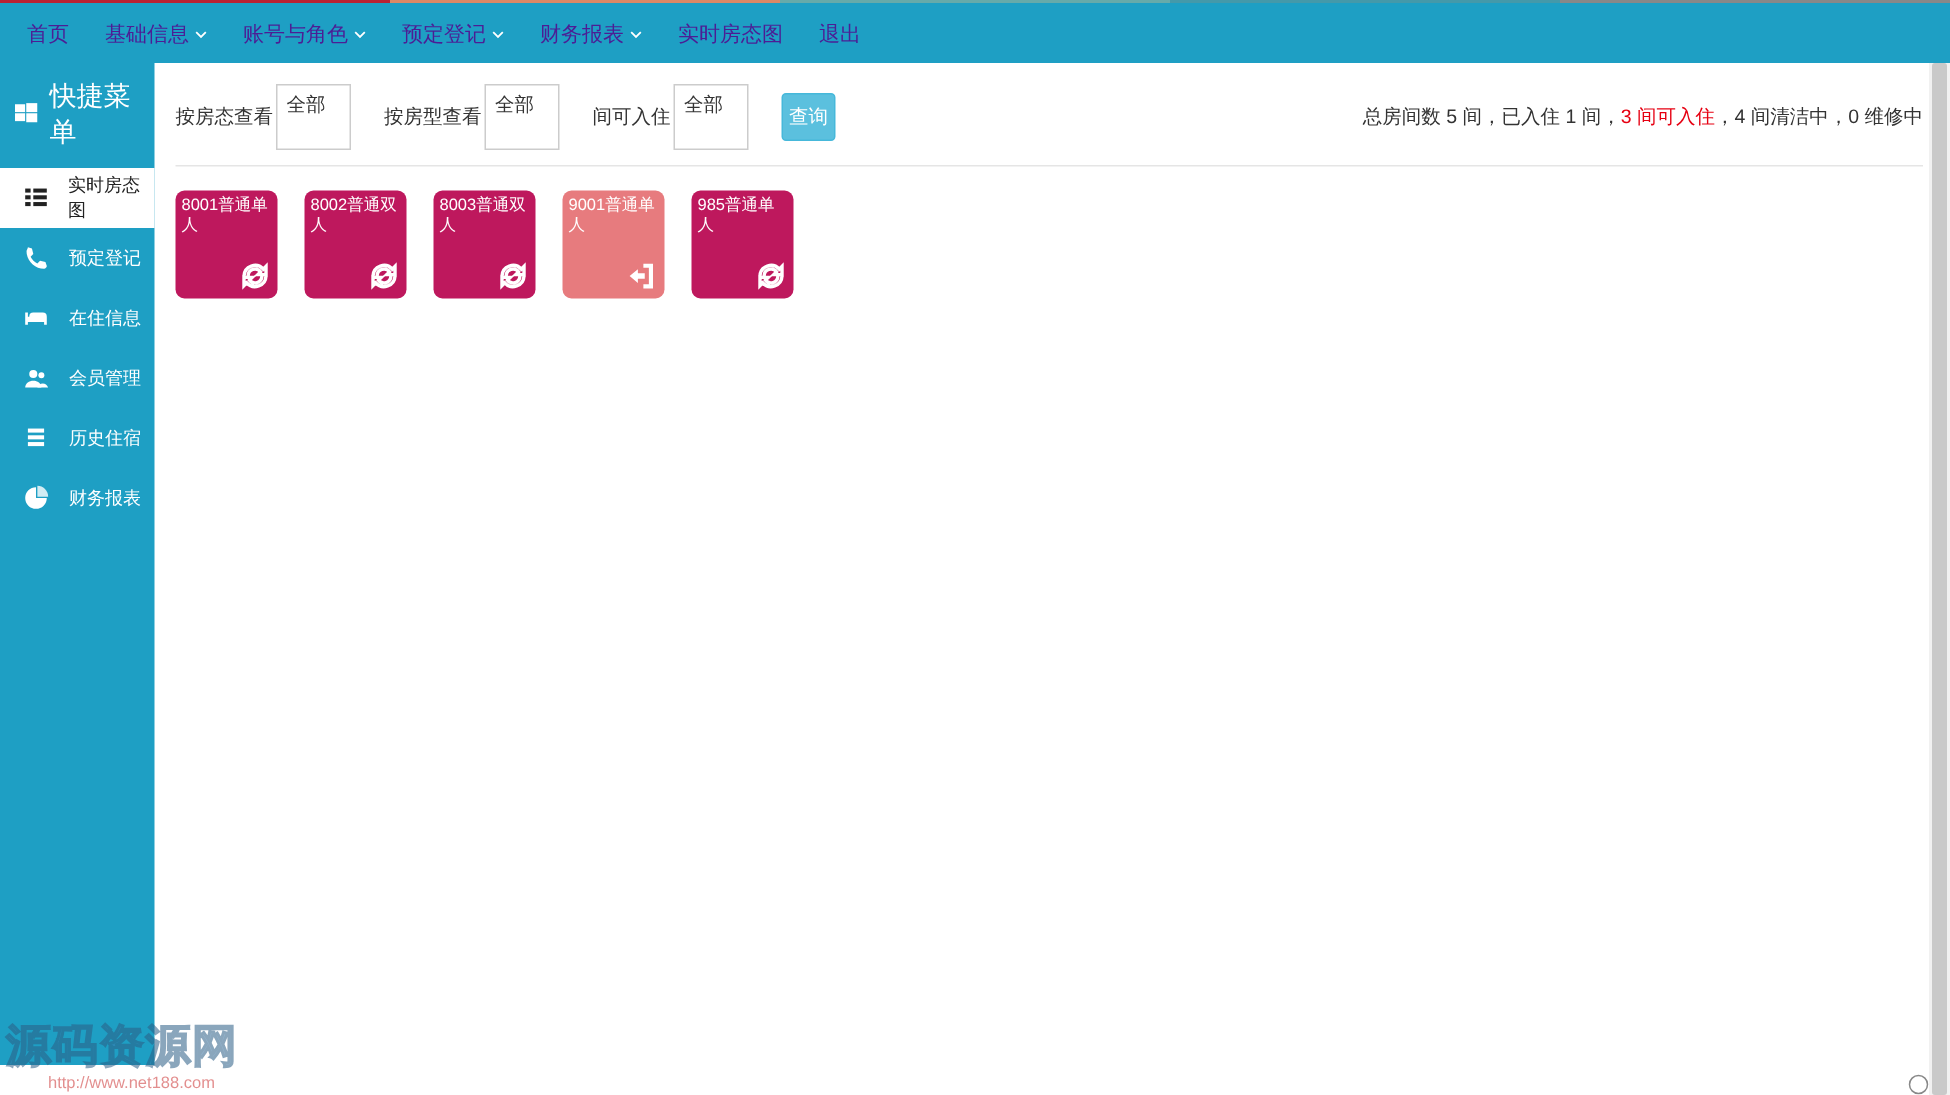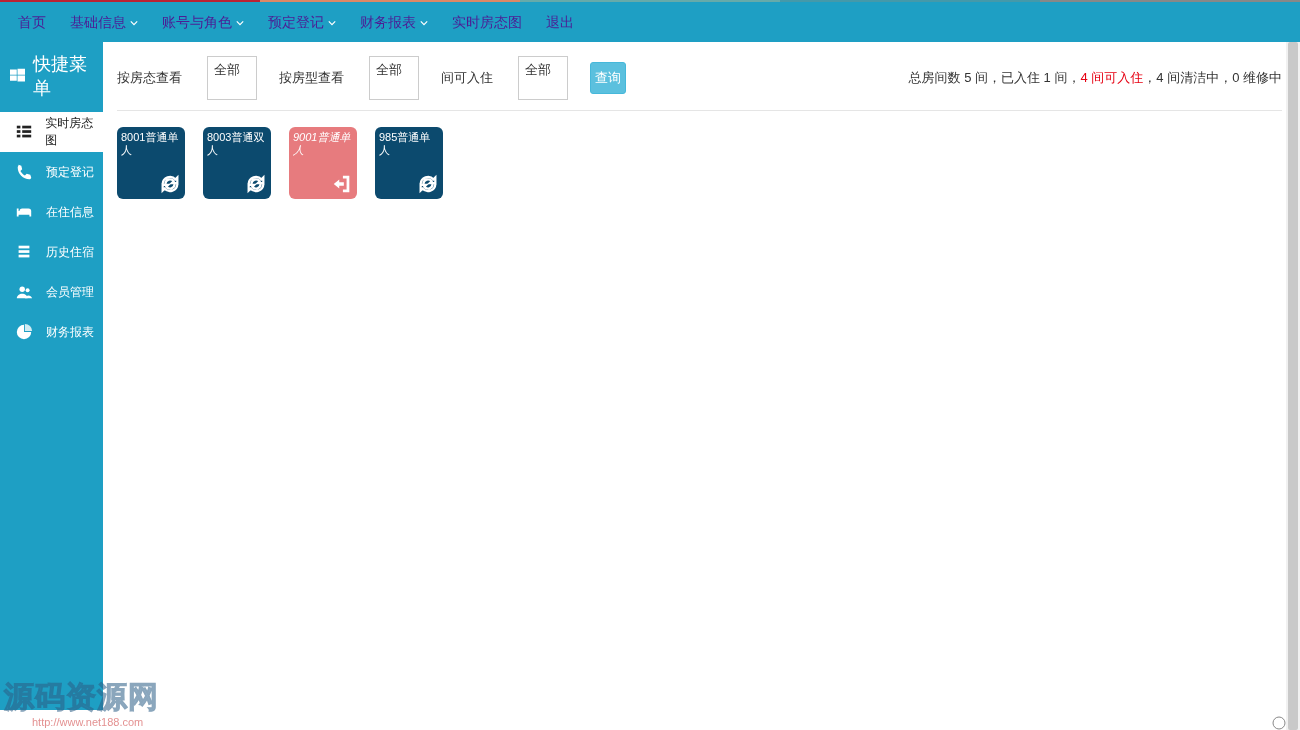--- a/index.html
+++ b/index.html
@@ -111,21 +111,20 @@
     display: flex;
     align-items: center;
     margin-bottom: 10px;
     flex-wrap: nowrap;
   }
   .filter-group {
     display: flex;
     align-items: center;
     margin-right: 22px;
     font-size: 13px;
-    gap: 23px;
   }
   .filter-group label { margin-right: 2px; color:#333;}
   .filter-select {
     border: 1px solid #ccc;
     padding: 4px 16px 20px 6px;
     min-width: 44px;
     font-size: 13px;
     background: #fff;
     position: relative;
     cursor: pointer;
@@ -161,22 +160,22 @@
     width: 68px;
     height: 72px;
     border-radius: 6px;
     color: #fff;
     font-size: 11px;
     padding: 4px 4px;
     position: relative;
     cursor: pointer;
     line-height: 1.2;
   }
-  .room-card.green { background: #0c4a6e; }
-  .room-card.red   { background: #e77b7e; font-style: italic; }
+  .room-card.green { background: #be185d; }
+  .room-card.red   { background: #e77b7e; }
   .room-card .corner-icon {
     position: absolute;
     right: 4px;
     bottom: 4px;
     width: 22px; height: 22px;
   }
   .room-card .corner-icon svg { width: 22px; height: 22px; }
   
   .watermark {
     position: absolute;
@@ -308,37 +307,37 @@
           <span class="s-icon" style="color: rgb(255, 255, 255);">
             <svg viewBox="0 0 20 20" fill="currentColor">
               <path d="M2 6v9h2v-2h12v2h2v-6a3 3 0 00-3-3H8a3 3 0 00-3 3H4V6H2zm3 3a2 2 0 104 0 2 2 0 00-4 0z"></path>
             </svg>
           </span>
           <span>在住信息</span>
         </div>
         <div class="sidebar-item">
           <span class="s-icon" style="color: rgb(255, 255, 255);">
             <svg viewBox="0 0 20 20" fill="currentColor">
-              <rect x="4" y="3" width="12" height="3"></rect>
-              <rect x="4" y="8" width="12" height="3"></rect>
-              <rect x="4" y="13" width="12" height="3"></rect>
-            </svg>
-          </span>
-          <span>历史住宿</span>
-        </div>
-        <div class="sidebar-item">
-          <span class="s-icon" style="color: rgb(255, 255, 255);">
-            <svg viewBox="0 0 20 20" fill="currentColor">
               <circle cx="8" cy="7" r="3"></circle>
               <path d="M2 17c0-3 3-5 6-5s6 2 6 5H2z"></path>
               <circle cx="14" cy="8" r="2.2"></circle>
               <path d="M11 17c1-2 2-3 4-3s3 1 4 3h-8z"></path>
             </svg>
           </span>
           <span>会员管理</span>
+        </div>
+        <div class="sidebar-item">
+          <span class="s-icon" style="color: rgb(255, 255, 255);">
+            <svg viewBox="0 0 20 20" fill="currentColor">
+              <rect x="4" y="3" width="12" height="3"></rect>
+              <rect x="4" y="8" width="12" height="3"></rect>
+              <rect x="4" y="13" width="12" height="3"></rect>
+            </svg>
+          </span>
+          <span>历史住宿</span>
         </div>
         <div class="sidebar-item">
           <span class="s-icon" style="color: rgb(255, 255, 255);">
             <svg viewBox="0 0 20 20" fill="currentColor">
               <path d="M10 2a8 8 0 108 8h-8V2z"></path>
               <path d="M11 1v8h8a8 8 0 00-8-8z" opacity="0.8"></path>
             </svg>
           </span>
           <span>财务报表</span>
         </div>
@@ -362,35 +361,42 @@
       </div>
       <div class="filter-group">
         <label>间可入住</label>
         <div class="filter-select">
           <span>全部</span>
         </div>
       </div>
       <button class="query-btn">查询</button>
 
       <div class="stats">
-        <span>总房间数 </span><span>5</span><span> 间，</span><span>已入住 </span><span>1</span><span> 间，</span><span class="red">4 间可入住</span><span>，</span><span>4 间清洁中，</span><span>0 维修中</span>
+        <span>总房间数 </span><span>5</span><span> 间，</span><span>已入住 </span><span>1</span><span> 间，</span><span class="red">3 间可入住</span><span>，</span><span>4 间清洁中，</span><span>0 维修中</span>
       </div>
     </div>
 
     <hr class="sep">
 
     <div class="rooms" id="rooms">
         <div class="room-card green">
           <div>8001普通单人</div>
           <div class="corner-icon"><svg viewBox="0 0 24 24" fill="none" stroke="#fff" stroke-width="2.5">
               <path d="M4 12a8 8 0 0114-5l2-2v6h-6l2-2a5 5 0 00-9 3"></path>
               <path d="M20 12a8 8 0 01-14 5l-2 2v-6h6l-2 2a5 5 0 009-3"></path>
             </svg></div>
         </div>
         <div class="room-card green">
+          <div>8002普通双人</div>
+          <div class="corner-icon"><svg viewBox="0 0 24 24" fill="none" stroke="#fff" stroke-width="2.5">
+              <path d="M4 12a8 8 0 0114-5l2-2v6h-6l2-2a5 5 0 00-9 3"></path>
+              <path d="M20 12a8 8 0 01-14 5l-2 2v-6h6l-2 2a5 5 0 009-3"></path>
+            </svg></div>
+        </div>
+        <div class="room-card green">
           <div>8003普通双人</div>
           <div class="corner-icon"><svg viewBox="0 0 24 24" fill="none" stroke="#fff" stroke-width="2.5">
               <path d="M4 12a8 8 0 0114-5l2-2v6h-6l2-2a5 5 0 00-9 3"></path>
               <path d="M20 12a8 8 0 01-14 5l-2 2v-6h6l-2 2a5 5 0 009-3"></path>
             </svg></div>
         </div>
         <div class="room-card red">
           <div>9001普通单人</div>
           <div class="corner-icon"><svg viewBox="0 0 24 24" fill="#fff">
               <path d="M13 3h7v18h-7v-3h4V6h-4V3z"></path>

